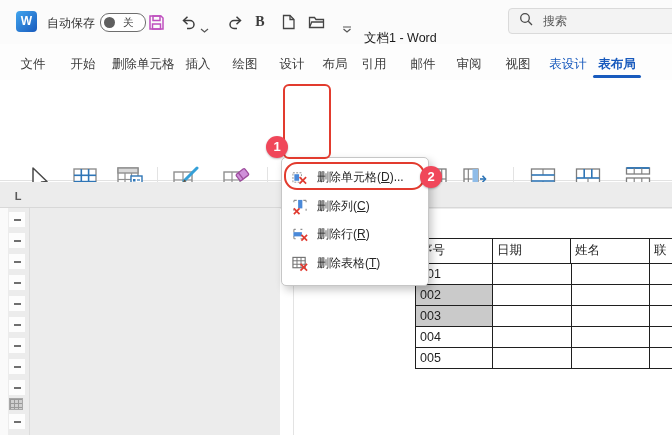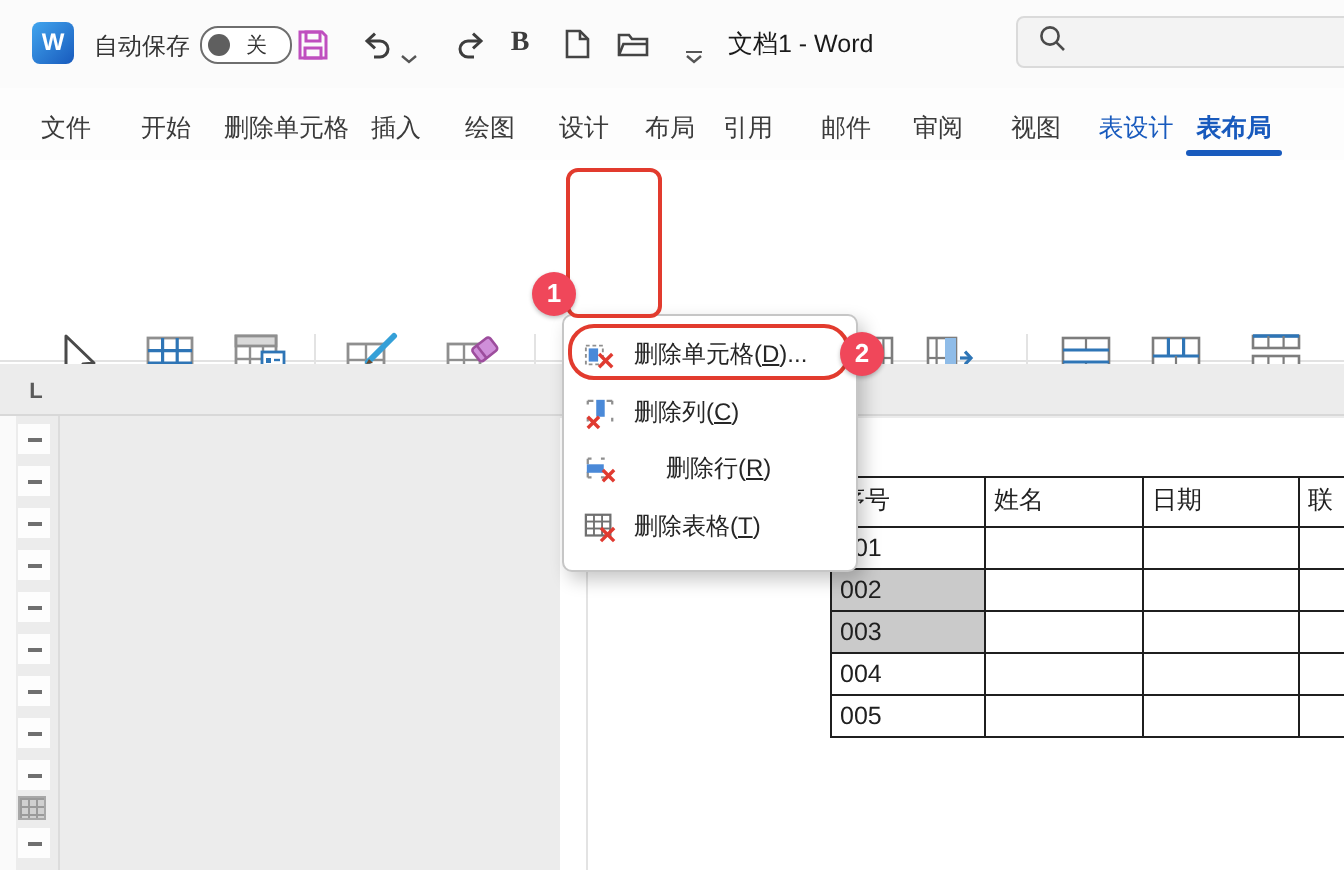--- a/index.html
+++ b/index.html
@@ -11,21 +11,21 @@
   .titlebar{left:0;top:0;width:672px;height:44px;background:#fbfbfb;}
   .wlogo{left:16px;top:11px;width:21px;height:21px;border-radius:4px;
          background:linear-gradient(135deg,#41a5ee 0%,#2b7cd3 55%,#185abd 100%);
          color:#fff;font-weight:bold;font-size:12px;text-align:center;line-height:21px;}
   .autosave-label{left:47px;top:15px;font-size:12px;color:#333;}
   .toggle{left:100px;top:13px;width:44px;height:17px;border:1px solid #6e6e6e;border-radius:9px;background:#fff;}
   .toggle-knob{left:3px;top:3px;width:11px;height:11px;border-radius:50%;background:#5f5f5f;}
   .toggle-text{left:22px;top:2px;font-size:10.5px;color:#333;}
   .qat-ico{top:13px;width:20px;height:18px;display:flex;align-items:center;justify-content:center;}
   .bold-glyph{font-weight:bold;font-size:14px;color:#3c3c3c;font-family:"Liberation Serif","DejaVu Serif",serif;}
-  .doc-title{left:364px;top:14px;font-size:12.5px;color:#1a1a1a;}
+  .doc-title{left:364px;top:30px;font-size:12.5px;color:#1a1a1a;}
   .searchbox{left:508px;top:8px;width:200px;height:26px;background:#f3f3f3;border:1px solid #dadada;border-radius:4px;display:flex;align-items:center;padding-left:10px;box-sizing:border-box;}
   .searchbox input{border:none;outline:none;background:transparent;font-size:12px;color:#444;width:120px;margin-left:8px;font-family:inherit;}
   .searchbox input::placeholder{color:#5a5a5a;opacity:1;}
   
   .tabsrow{left:0;top:44px;width:672px;height:36px;background:#fdfdfd;}
   .tab{top:12px;font-size:12.5px;color:#3b3b3b;text-align:center;white-space:nowrap;}
   .tab.blue{color:#185abd;}
   .tab.active{color:#185abd;font-weight:bold;}
   .tab-underline{left:593px;top:75px;width:48px;height:3px;background:#185abd;border-radius:2px;}
   
@@ -133,20 +133,21 @@
           <line x1="1" y1="1" x2="9" y2="1" stroke="#555" stroke-width="1"></line>
           <polyline points="1.5,3 5,6 8.5,3" fill="none" stroke="#555" stroke-width="1.2"></polyline>
         </svg>
     </div>
     <span class="abs doc-title">文档1 - Word</span>
     <div class="abs searchbox">
       <span><svg width="14" height="14" viewBox="0 0 14 14">
             <circle cx="6" cy="6" r="4.3" fill="none" stroke="#4a4a4a" stroke-width="1.3"></circle>
             <line x1="9.3" y1="9.3" x2="13" y2="13" stroke="#4a4a4a" stroke-width="1.3"></line>
           </svg></span>
+      <input placeholder="搜索" style="">
     </div>
   </div>
 
   <div class="abs tabsrow">
     <span class="abs tab" style="left:18px;width:30px;">文件</span>
     <span class="abs tab" style="left:68px;width:30px;">开始</span>
     <span class="abs tab" style="left:112px;width:58px;">删除单元格</span>
     <span class="abs tab" style="left:183px;width:30px;">插入</span>
     <span class="abs tab" style="left:230px;width:30px;">绘图</span>
     <span class="abs tab" style="left:277px;width:30px;text-align:center;">设计</span>
@@ -423,22 +424,22 @@
         <i></i>
       </div>
   </div>
 
   <div class="abs page"></div>
   <div class="abs boundary"></div>
 
   <div class="abs dtable">
     <div class="drow hrow">
       <div class="dcell c0">序号</div>
+      <div class="dcell c2">日期</div>
       <div class="dcell c1">姓名</div>
-      <div class="dcell c2">日期</div>
       <div class="dcell c3">联</div>
     </div>
     <div class="drow brow">
       <div class="dcell c0">001</div>
       <div class="dcell c1"></div>
       <div class="dcell c2"></div>
       <div class="dcell c3"></div>
     </div>
     <div class="drow brow">
       <div class="dcell c0 sel">002</div>
@@ -483,21 +484,21 @@
         <svg width="17" height="17" viewBox="0 0 17 17">
             <path d="M2 2 h3 M2 2 v2 M12 2 h3 M15 2 v2" fill="none" stroke="#8f8f8f" stroke-width="1.2"></path>
             <rect x="6.5" y="1.5" width="4.5" height="9" fill="#4a89d8"></rect>
             <path d="M2 11 v2 M15 11 v2" fill="none" stroke="#8f8f8f" stroke-width="1.2"></path>
             <line x1="2" y1="10.5" x2="8" y2="16.5" stroke="#e03a30" stroke-width="1.8"></line>
             <line x1="8" y1="10.5" x2="2" y2="16.5" stroke="#e03a30" stroke-width="1.8"></line>
           </svg>
       </span>
       <span class="mlabel"><span>删除列(</span><span class="mn">C</span><span>)</span></span>
     </div>
-    <div class="mitem" style="top:62px;gap:16px;">
+    <div class="mitem" style="top:62px;">
       <span class="mic">
         <svg width="17" height="17" viewBox="0 0 17 17">
             <path d="M2 3 h2 M2 3 v3 M2 13 h2 M2 13 v-3" fill="none" stroke="#8f8f8f" stroke-width="1.2"></path>
             <rect x="1.5" y="6" width="9" height="4.5" fill="#4a89d8"></rect>
             <path d="M9 3 h2 M11 13 h-2" fill="none" stroke="#8f8f8f" stroke-width="1.2"></path>
             <line x1="10" y1="9" x2="16" y2="15" stroke="#e03a30" stroke-width="1.8"></line>
             <line x1="16" y1="9" x2="10" y2="15" stroke="#e03a30" stroke-width="1.8"></line>
           </svg>
       </span>
       <span class="mlabel"><span>删除行(</span><span class="mn">R</span><span>)</span></span>

